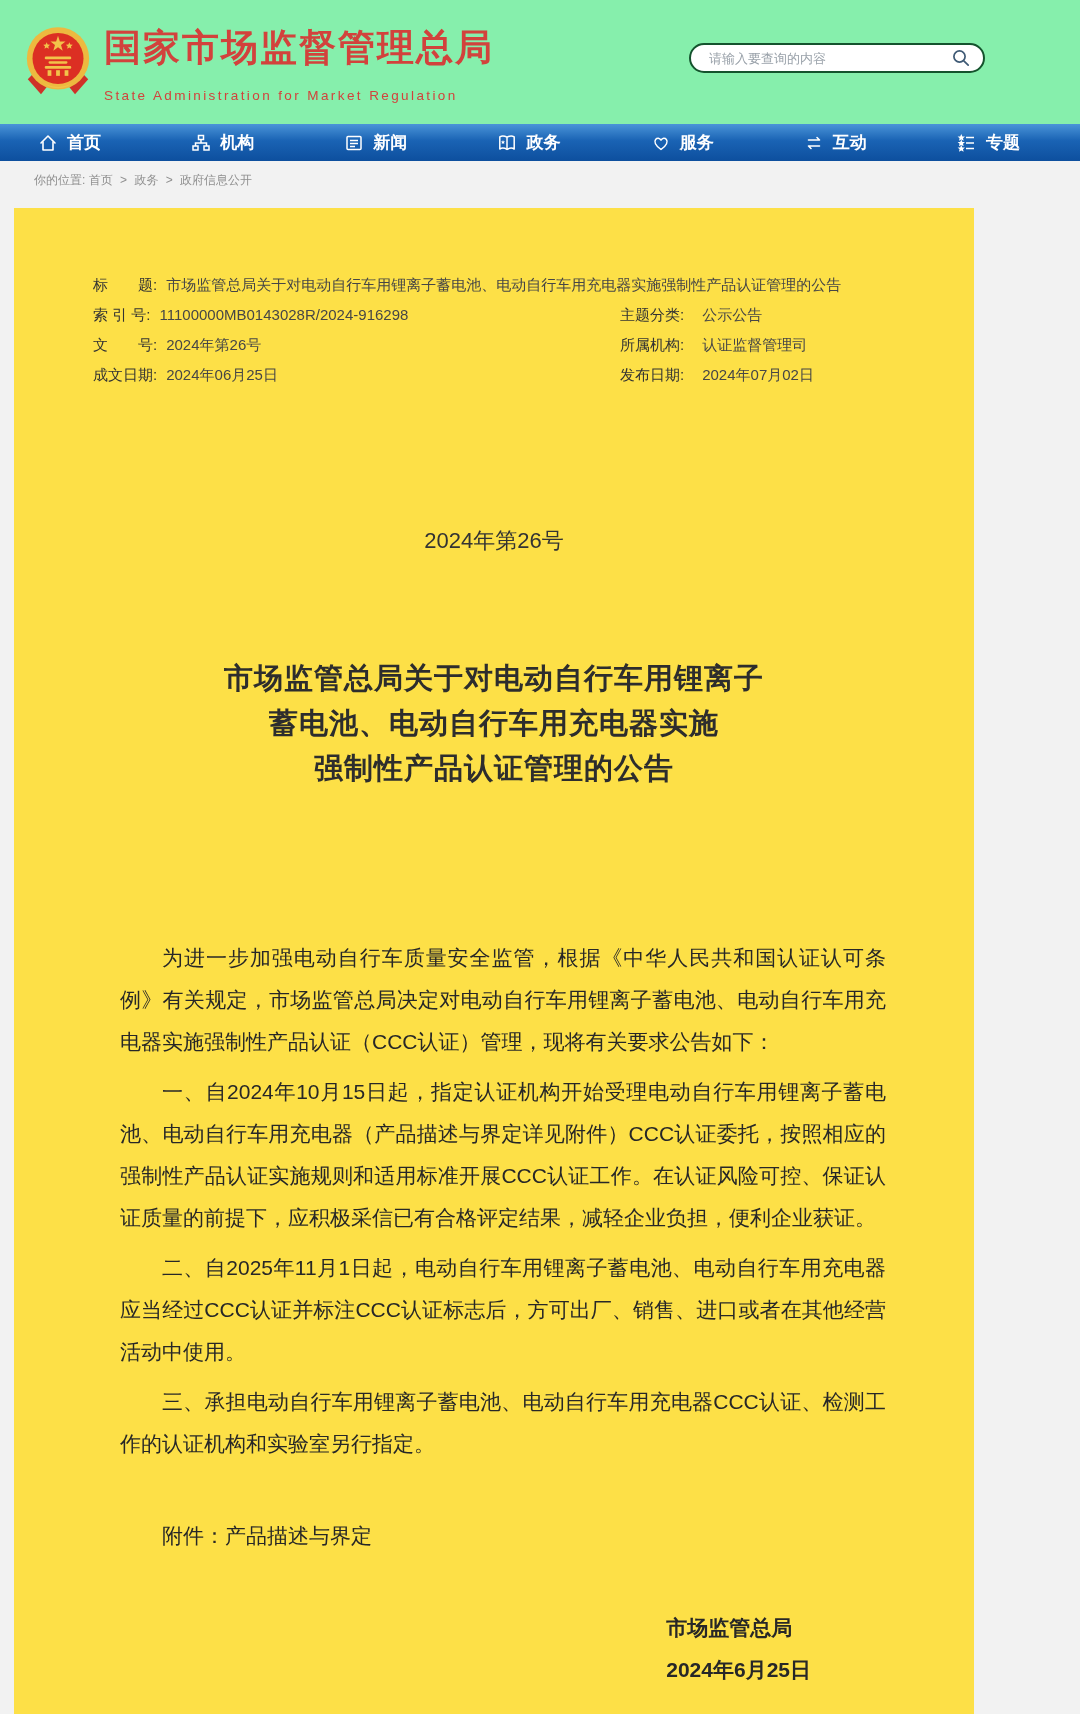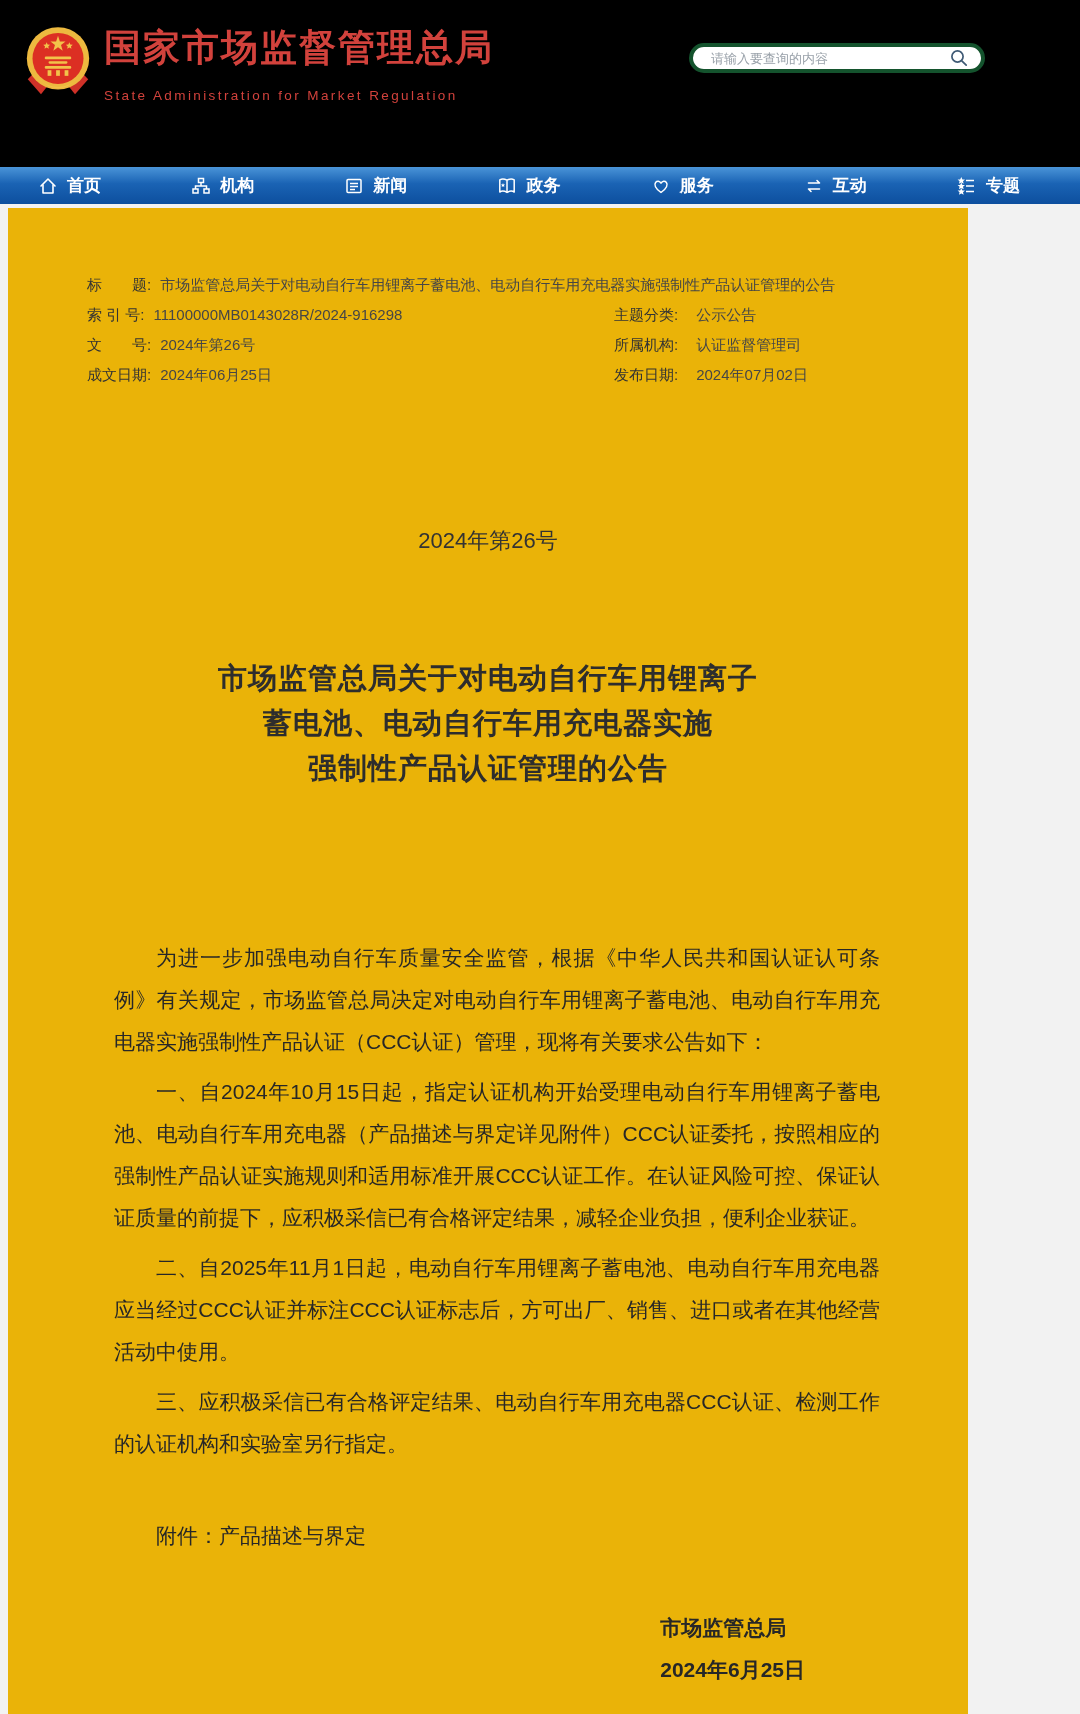--- a/index.html
+++ b/index.html
@@ -3,49 +3,49 @@
 <meta charset="utf-8">
 <style>
   html,body{margin:0;padding:0;}
   body{
     width:1080px;height:1714px;position:relative;
     background:#f2f2f2;
     font-family:"Liberation Sans","DejaVu Sans",sans-serif;
     -webkit-font-smoothing:antialiased;
   }
   
-  .site-header{height:167px;background:#000000;position:relative;}
+  .site-header{height:124px;background:#86efac;position:relative;}
   .brand{position:absolute;left:24px;top:22px;display:flex;align-items:center;gap:12px;}
   .emblem{width:68px;height:86px;flex:0 0 auto;}
   .brand-text{display:flex;flex-direction:column;}
   .site-title{font-size:37px;font-weight:bold;color:#d2423c;letter-spacing:2px;line-height:1.15;}
   .site-subtitle{font-size:13.5px;color:#d2423c;letter-spacing:2.4px;margin-top:19px;}
   .search-box{
     position:absolute;right:95px;top:43px;width:296px;height:30px;box-sizing:border-box;
-    border:4px solid #14532d;border-radius:16px;background:#fff;
+    border:2px solid #14532d;border-radius:16px;background:#fff;
     display:flex;align-items:center;padding:0 12px 0 16px;
   }
   .search-box input{border:none;outline:none;flex:1;font-size:13px;color:#333;background:transparent;font-family:inherit;}
   .search-box input::placeholder{color:#9aa2aa;}
   .search-icon{width:20px;height:20px;cursor:pointer;flex:0 0 auto;}
   
   .main-nav{
     height:37px;
     background:linear-gradient(180deg,#4a94d8 0%,#1a63b4 45%,#0d4f9e 100%);
     display:flex;align-items:center;justify-content:space-between;
     padding:0 60px 0 38px;
   }
   .nav-item{display:flex;align-items:center;gap:9px;color:#fff;font-size:17px;font-weight:bold;cursor:pointer;text-decoration:none;}
   .nav-icon{width:20px;height:20px;display:block;}
   
   .breadcrumb{height:38px;line-height:38px;padding-left:34px;font-size:12px;color:#8f8f8f;background:#f2f2f2;}
   .breadcrumb a{color:#8f8f8f;text-decoration:none;cursor:pointer;}
   .crumb-sep{margin:0 4px;}
   
-  .card{position:absolute;left:8px;top:208px;width:960px;height:1506px;background:#eab308;}
+  .card{position:absolute;left:14px;top:208px;width:960px;height:1506px;background:#fde047;}
   
   .meta{padding:62px 0 0 79px;font-size:15px;color:#3d3d3d;}
   .meta-row{display:flex;height:30px;line-height:30px;}
   .m-left{display:flex;width:527px;flex:0 0 527px;}
   .m-left.full{width:auto;flex:1;}
   .m-right{display:flex;gap:9px;}
   .m-label{white-space:pre;color:#333;}
   .m-value{margin-left:9px;color:#464646;}
   
   .doc-number{margin-top:136px;text-align:center;font-size:22px;color:#333;}
@@ -203,21 +203,21 @@
   <h1 class="doc-title">
     <span>市场监管总局关于对电动自行车用锂离子</span><br>
     <span>蓄电池、电动自行车用充电器实施</span><br>
     <span>强制性产品认证管理的公告</span>
   </h1>
 
   <div class="doc-body">
     <p>为进一步加强电动自行车质量安全监管，根据《中华人民共和国认证认可条例》有关规定，市场监管总局决定对电动自行车用锂离子蓄电池、电动自行车用充电器实施强制性产品认证（CCC认证）管理，现将有关要求公告如下：</p>
     <p>一、自2024年10月15日起，指定认证机构开始受理电动自行车用锂离子蓄电池、电动自行车用充电器（产品描述与界定详见附件）CCC认证委托，按照相应的强制性产品认证实施规则和适用标准开展CCC认证工作。在认证风险可控、保证认证质量的前提下，应积极采信已有合格评定结果，减轻企业负担，便利企业获证。</p>
     <p>二、自2025年11月1日起，电动自行车用锂离子蓄电池、电动自行车用充电器应当经过CCC认证并标注CCC认证标志后，方可出厂、销售、进口或者在其他经营活动中使用。</p>
-    <p>三、应积极采信已有合格评定结果、电动自行车用充电器CCC认证、检测工作的认证机构和实验室另行指定。</p>
+    <p>三、承担电动自行车用锂离子蓄电池、电动自行车用充电器CCC认证、检测工作的认证机构和实验室另行指定。</p>
 
     <p class="attachment"><span>附件：</span><span class="attachment-name">产品描述与界定</span></p>
 
     <div class="signature">
       <div class="signature-inner">
         <div>市场监管总局</div>
         <div>2024年6月25日</div>
       </div>
     </div>
   </div>

